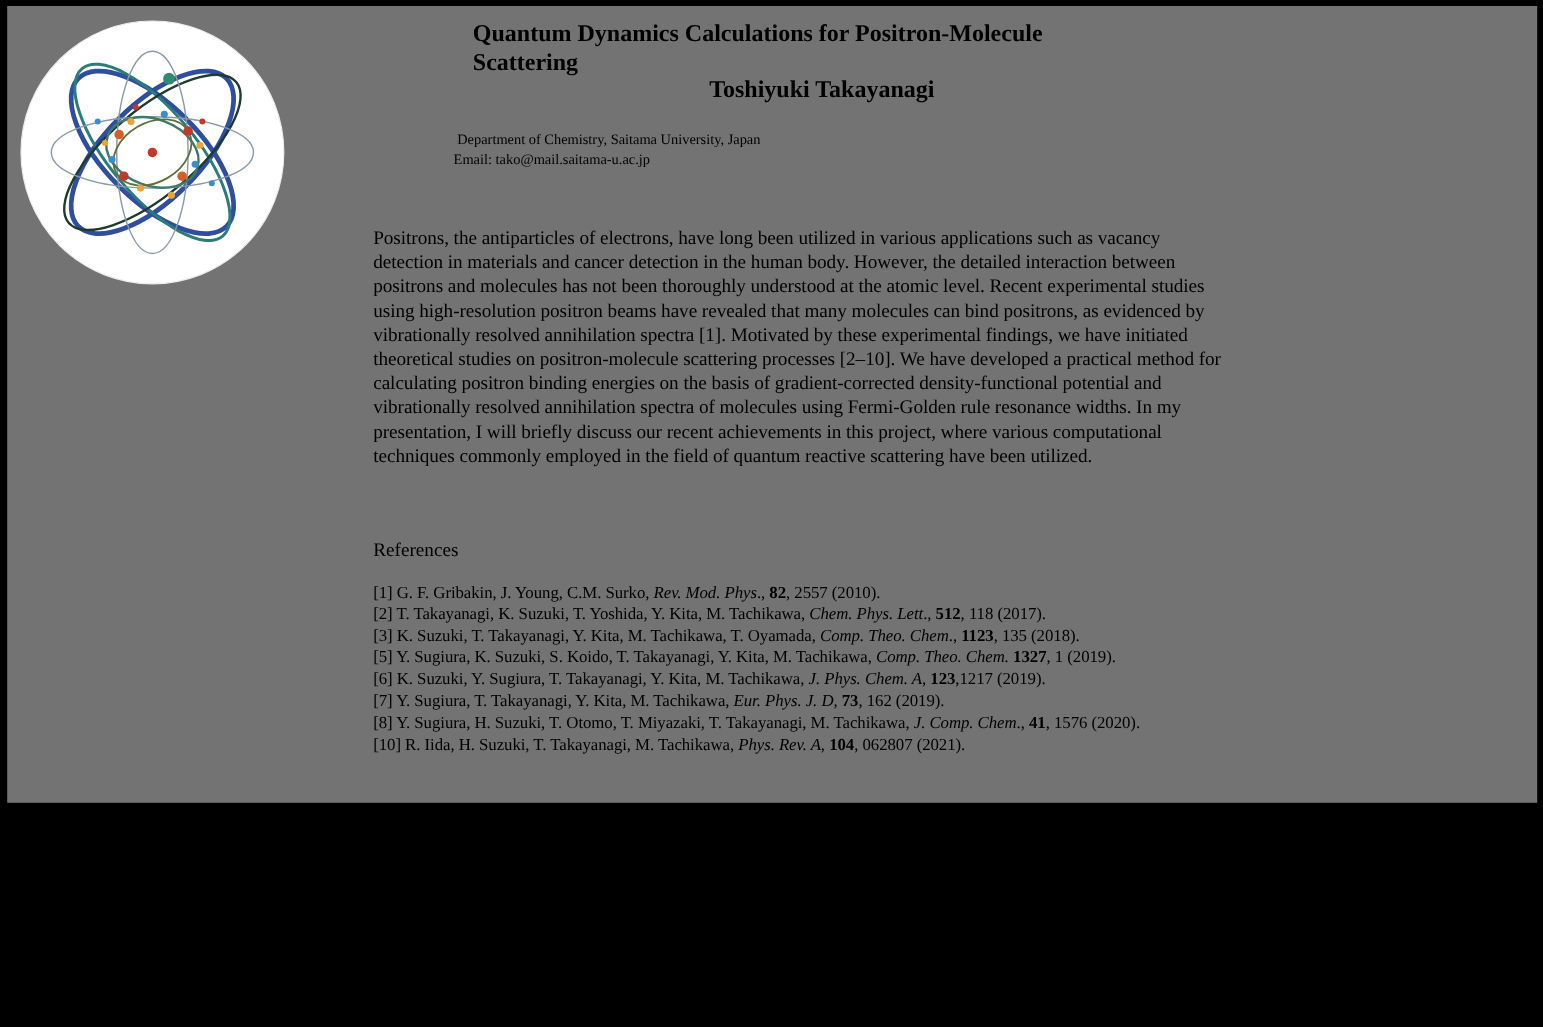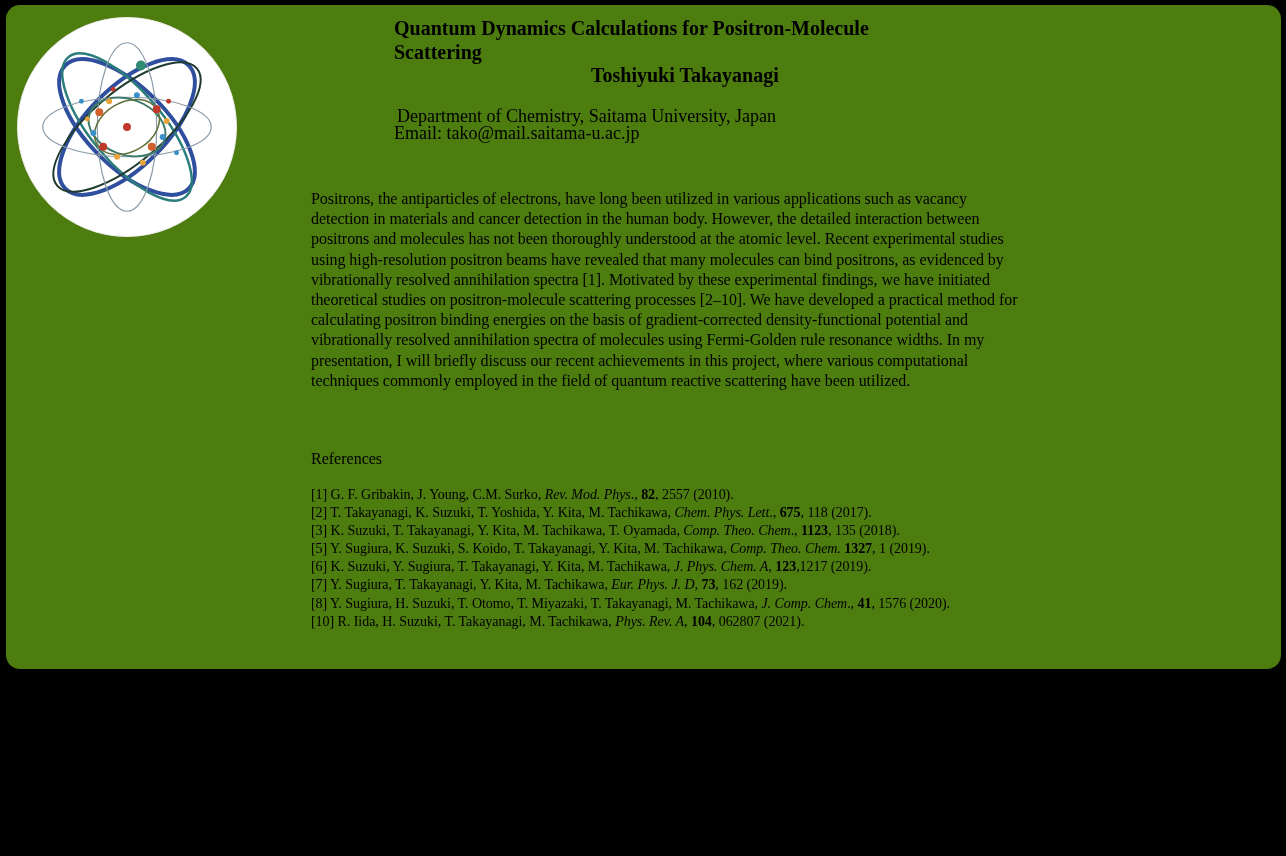--- a/index.html
+++ b/index.html
@@ -1,36 +1,36 @@
 <!DOCTYPE html>
 <html><head>
   <meta charset="utf-8">
   <style>
     html, body { margin: 0; padding: 0; }
     body {
       width: 1286px; height: 856px; background: #000; position: relative; overflow: hidden;
       font-family: "Liberation Serif", "DejaVu Serif", serif; color: #000;
     }
     .page {
-      position: absolute; left: 6px; top: 5px; width: 1275px; height: 664px; background: #4d7c0f; border-radius: 14px;
+      position: absolute; left: 6px; top: 5px; width: 1275px; height: 664px; background: #737373;
     }
     .logo {
       position: absolute; left: 11px; top: 12px; width: 218px; height: 218px;
       border-radius: 50%; border: 1px solid #eeeeee; background: #fff;
     }
     .logo svg { width: 100%; height: 100%; }
     .title {
       position: absolute; left: 388px; top: 11px; width: 520px;
       font-weight: bold; font-size: 20px; line-height: 24px;
     }
     .author {
       position: absolute; left: 585px; top: 61px; font-size: 20px; line-height: 18px; font-weight: bold;
     }
     .affil {
-      position: absolute; left: 388px; top: 103px; font-size: 18px; line-height: 17px;
+      position: absolute; left: 372px; top: 103px; font-size: 12px; line-height: 17px;
     }
     .affil .dept { padding-left: 3px; }
     .abstract {
       position: absolute; left: 305px; top: 184px; width: 710px;
       font-size: 16px; line-height: 20.2px; letter-spacing: -0.05px;
     }
     .refs-heading {
       position: absolute; left: 305px; top: 444px; font-size: 16px; line-height: 20px; font-family: Liberation Serif, serif;
     }
     .refs {
@@ -87,21 +87,21 @@
     <div class="dept">Department of Chemistry, Saitama University, Japan</div>
     <div>Email: tako@mail.saitama-u.ac.jp</div>
   </div>
 
   <div class="abstract">Positrons, the antiparticles of electrons, have long been utilized in various applications such as vacancy detection in materials and cancer detection in the human body. However, the detailed interaction between positrons and molecules has not been thoroughly understood at the atomic level. Recent experimental studies using high-resolution positron beams have revealed that many molecules can bind positrons, as evidenced by vibrationally resolved annihilation spectra [1]. Motivated by these experimental findings, we have initiated theoretical studies on positron-molecule scattering processes [2–10]. We have developed a practical method for calculating positron binding energies on the basis of gradient-corrected density-functional potential and vibrationally resolved annihilation spectra of molecules using Fermi-Golden rule resonance widths. In my presentation, I will briefly discuss our recent achievements in this project, where various computational techniques commonly employed in the field of quantum reactive scattering have been utilized.</div>
 
   <div class="refs-heading">References</div>
 
   <div class="refs" id="refs-list">
       <p class="ref"><span>[1] G. F. Gribakin, J. Young, C.M. Surko, </span><i>Rev. Mod. Phys</i><span>., </span><b>82</b><span>, 2557 (2010).</span></p>
-      <p class="ref"><span>[2] T. Takayanagi, K. Suzuki, T. Yoshida, Y. Kita, M. Tachikawa, </span><i>Chem. Phys. Lett</i><span>., </span><b>675</b><span>, 118 (2017).</span></p>
+      <p class="ref"><span>[2] T. Takayanagi, K. Suzuki, T. Yoshida, Y. Kita, M. Tachikawa, </span><i>Chem. Phys. Lett</i><span>., </span><b>512</b><span>, 118 (2017).</span></p>
       <p class="ref"><span>[3] K. Suzuki, T. Takayanagi, Y. Kita, M. Tachikawa, T. Oyamada, </span><i>Comp. Theo. Chem</i><span>., </span><b>1123</b><span>, 135 (2018).</span></p>
       <p class="ref"><span>[5] Y. Sugiura, K. Suzuki, S. Koido, T. Takayanagi, Y. Kita, M. Tachikawa, </span><i>Comp. Theo. Chem.</i><span> </span><b>1327</b><span>, 1 (2019).</span></p>
       <p class="ref"><span>[6] K. Suzuki, Y. Sugiura, T. Takayanagi, Y. Kita, M. Tachikawa, </span><i>J. Phys. Chem. A</i><span>, </span><b>123</b><span>,1217 (2019).</span></p>
       <p class="ref"><span>[7] Y. Sugiura, T. Takayanagi, Y. Kita, M. Tachikawa, </span><i>Eur. Phys. J. D,</i><span> </span><b>73</b><span>, 162 (2019).</span></p>
       <p class="ref"><span>[8] Y. Sugiura, H. Suzuki, T. Otomo, T. Miyazaki, T. Takayanagi, M. Tachikawa, </span><i>J. Comp. Chem</i><span>., </span><b>41</b><span>, 1576 (2020).</span></p>
       <p class="ref"><span>[10] R. Iida, H. Suzuki, T. Takayanagi, M. Tachikawa, </span><i>Phys. Rev. A</i><span>, </span><b>104</b><span>, 062807 (2021).</span></p>
     </div>
 
 </div>
 

